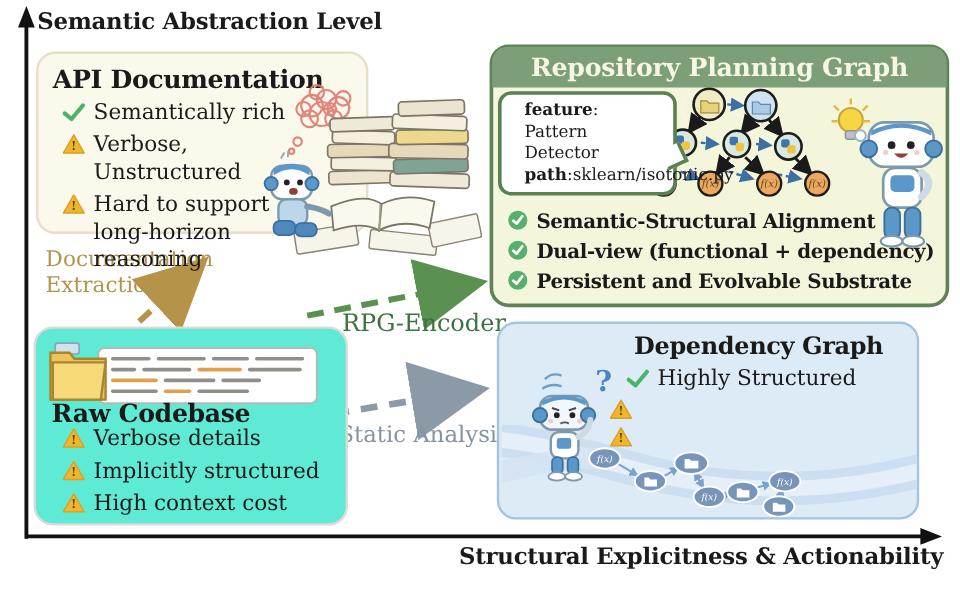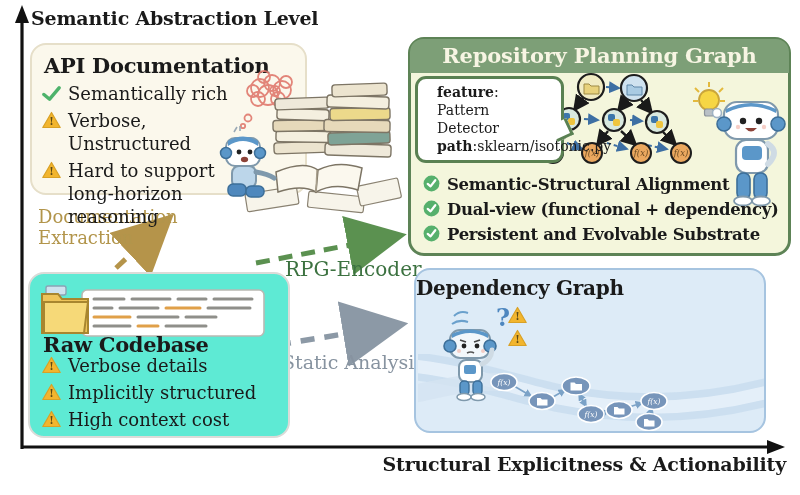--- a/index.html
+++ b/index.html
@@ -19,23 +19,23 @@
   .dep-box{left:414px;top:268px;width:352px;height:165px;background:#ddebf7;border:2px solid #a6c4e0;}
   .rpg-box{left:408px;top:37px;width:383px;height:219px;background:#f4f6dc;border:3px solid #5d8356;
            border-radius:16px;overflow:visible;}
   .rpg-header{position:absolute;left:-1px;top:-1px;right:-1px;height:34px;background:#7d9f77;
               border-radius:13px 13px 0 0;color:#f7f5e3;font-size:21px;font-weight:bold;
               text-align:center;line-height:34px;letter-spacing:-.2px;}
 
   .box-title{font-size:21px;font-weight:bold;letter-spacing:-.3px;}
   .api-box .box-title{margin:8px 0 2px 12px;}
   .raw-title{position:absolute;left:13px;top:58px;}
-  .dep-title{position:absolute;left:0;right:28px;top:6px;text-align:left;font-size:20px;}
-
-  .item{display:flex;align-items:flex-start;margin:4px 0 0 10px;font-size:18px;line-height:23px;}
+  .dep-title{position:absolute;left:0;right:28px;top:6px;text-align:right;font-size:20px;}
+
+  .item{display:flex;align-items:flex-start;margin:4px 0 0 20px;font-size:18px;line-height:23px;}
   .item .ic{flex:0 0 auto;margin:2px 7px 0 0;}
   .api-items .item-text{width:182px;}
   .raw-items{position:absolute;left:2px;top:76px;}
   .raw-items .item{margin-top:4px;}
   .dep-items{position:absolute;left:92px;top:31px;}
   .dep-items .item{margin:3px 0 0 0;}
   .dep-items .item.first{margin-left:14px;}
 
   .rpg-items{position:absolute;left:10px;top:131px;}
   .rpg-items .item{margin:2px 0 0 2px;font-size:16.5px;font-weight:bold;line-height:23px;letter-spacing:-.3px;}
@@ -443,20 +443,26 @@
       <rect x="19" y="56" width="23" height="22" rx="7" fill="#ffffff" stroke="#7f99ac" stroke-width="2"></rect>
       <rect x="24" y="61" width="12" height="9" rx="2" fill="#5b97c9"></rect>
       <path d="M42 60 Q51 56 52 46" stroke="#cfdbe4" stroke-width="5" fill="none" stroke-linecap="round"></path>
       <rect x="20" y="77" width="9" height="14" rx="4" fill="#5b97c9" stroke="#3d6f99" stroke-width="1.4"></rect>
       <rect x="33" y="77" width="9" height="14" rx="4" fill="#5b97c9" stroke="#3d6f99" stroke-width="1.4"></rect>
       <ellipse cx="24" cy="93" rx="7" ry="3.5" fill="#fff" stroke="#7f99ac" stroke-width="1.5"></ellipse>
       <ellipse cx="38" cy="93" rx="7" ry="3.5" fill="#fff" stroke="#7f99ac" stroke-width="1.5"></ellipse>
     </svg>
 
     <div class="dep-items">
+      <div class="item first">
+        <svg class="ic" width="19" height="19" viewBox="0 0 20 20">
+          <polyline points="2,11 8,16 18,4" fill="none" stroke="#4db36b" stroke-width="3.6" stroke-linecap="round" stroke-linejoin="round"></polyline>
+        </svg>
+        <span>Highly Structured</span>
+      </div>
       <div class="item">
         <svg class="ic" width="19" height="18" viewBox="0 0 24 22">
           <path d="M12 1.5 L23 20.5 H1 Z" fill="#f2b52e" stroke="#d9a125" stroke-width="1.5" stroke-linejoin="round"></path>
           <text x="12" y="17" text-anchor="middle" font-size="13" font-weight="bold" fill="#5d4a16" font-family="'DejaVu Serif',serif">!</text>
         </svg>
       </div>
       <div class="item">
         <svg class="ic" width="19" height="18" viewBox="0 0 24 22">
           <path d="M12 1.5 L23 20.5 H1 Z" fill="#f2b52e" stroke="#d9a125" stroke-width="1.5" stroke-linejoin="round"></path>
           <text x="12" y="17" text-anchor="middle" font-size="13" font-weight="bold" fill="#5d4a16" font-family="'DejaVu Serif',serif">!</text>

